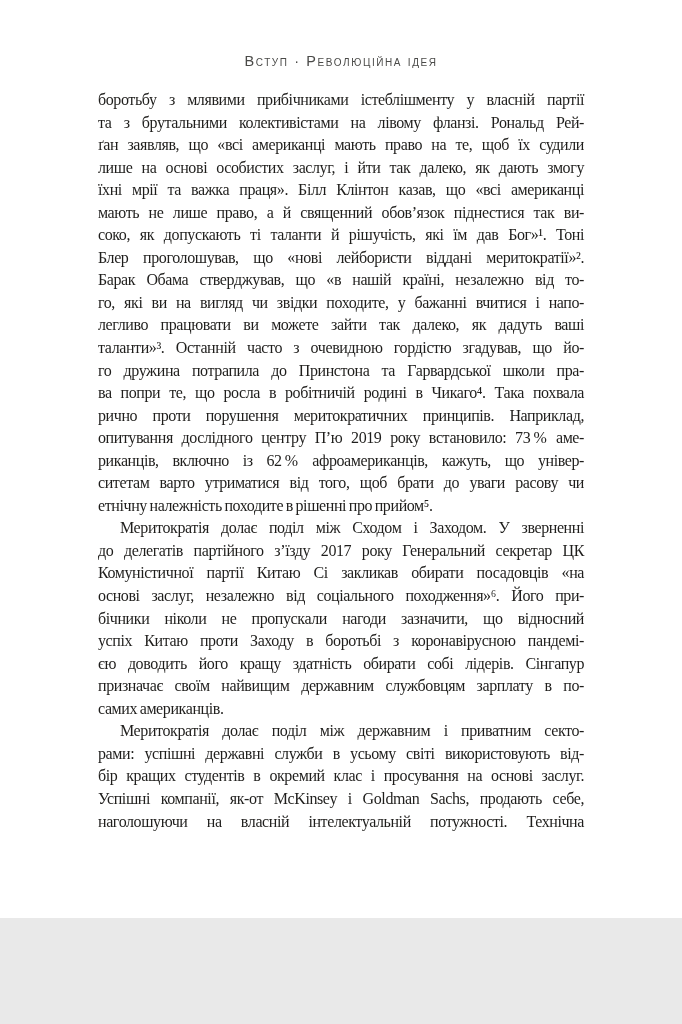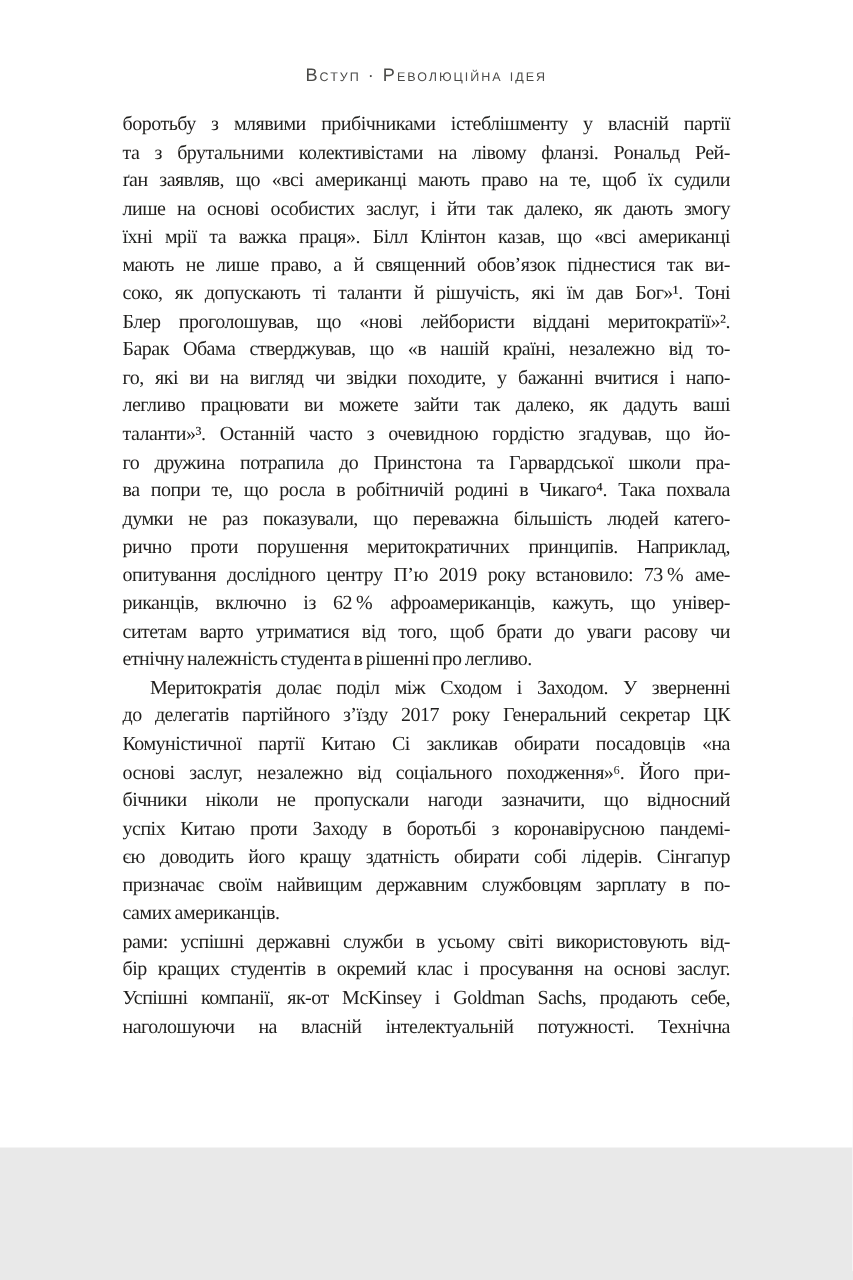--- a/index.html
+++ b/index.html
@@ -81,35 +81,35 @@
       <div class="line">їхні мрії та важка праця». Білл Клінтон казав, що «всі американці</div>
       <div class="line">мають не лише право, а й священний обов’язок піднестися так ви-</div>
       <div class="line">соко, як допускають ті таланти й рішучість, які їм дав Бог»¹. Тоні</div>
       <div class="line">Блер проголошував, що «нові лейбористи віддані меритократії»².</div>
       <div class="line">Барак Обама стверджував, що «в нашій країні, незалежно від то-</div>
       <div class="line">го, які ви на вигляд чи звідки походите, у бажанні вчитися і напо-</div>
       <div class="line">легливо працювати ви можете зайти так далеко, як дадуть ваші</div>
       <div class="line">таланти»³. Останній часто з очевидною гордістю згадував, що йо-</div>
       <div class="line">го дружина потрапила до Принстона та Гарвардської школи пра-</div>
       <div class="line">ва попри те, що росла в робітничій родині в Чикаго⁴. Така похвала</div>
-      <div class="line">думки не раз показували, що переважна більшість людей катего-</div>
       <div class="line">рично проти порушення меритократичних принципів. Наприклад,</div>
       <div class="line">опитування дослідного центру П’ю 2019 року встановило: 73 % аме-</div>
       <div class="line">риканців, включно із 62 % афроамериканців, кажуть, що універ-</div>
       <div class="line">ситетам варто утриматися від того, щоб брати до уваги расову чи</div>
-      <div class="line end">етнічну належність студента в рішенні про легливо.</div>
+      <div class="line end">етнічну належність походите в рішенні про прийом⁵.</div>
       <div class="line indent">Меритократія долає поділ між Сходом і Заходом. У зверненні</div>
       <div class="line">до делегатів партійного з’їзду 2017 року Генеральний секретар ЦК</div>
       <div class="line">Комуністичної партії Китаю Сі закликав обирати посадовців «на</div>
       <div class="line">основі заслуг, незалежно від соціального походження»⁶. Його при-</div>
       <div class="line">бічники ніколи не пропускали нагоди зазначити, що відносний</div>
       <div class="line">успіх Китаю проти Заходу в боротьбі з коронавірусною пандемі-</div>
       <div class="line">єю доводить його кращу здатність обирати собі лідерів. Сінгапур</div>
       <div class="line">призначає своїм найвищим державним службовцям зарплату в по-</div>
       <div class="line end">самих американців.</div>
+      <div class="line indent">Меритократія долає поділ між державним і приватним секто-</div>
       <div class="line">рами: успішні державні служби в усьому світі використовують від-</div>
       <div class="line">бір кращих студентів в окремий клас і просування на основі заслуг.</div>
       <div class="line">Успішні компанії, як-от McKinsey і Goldman Sachs, продають себе,</div>
       <div class="line">наголошуючи на власній інтелектуальній потужності. Технічна</div>
     </div>
 
   <div class="page-number">8</div>
 </div>
 
 </body></html>

